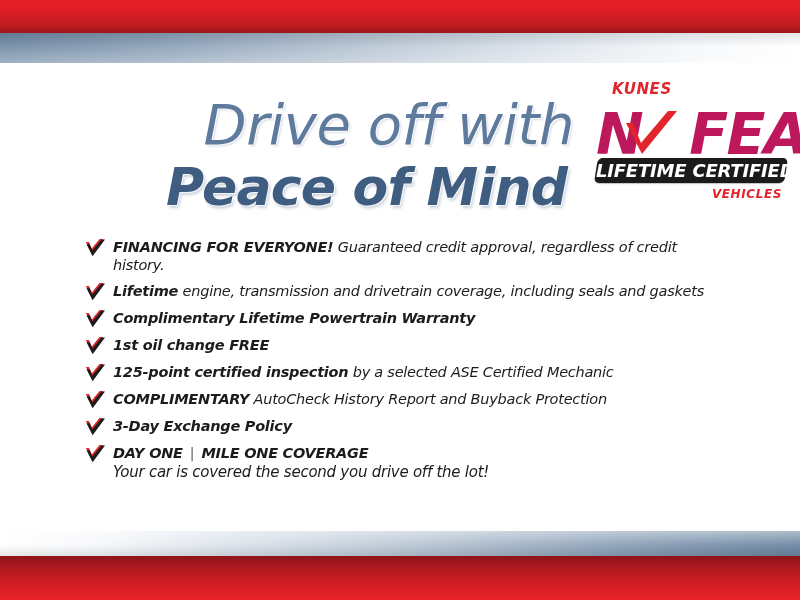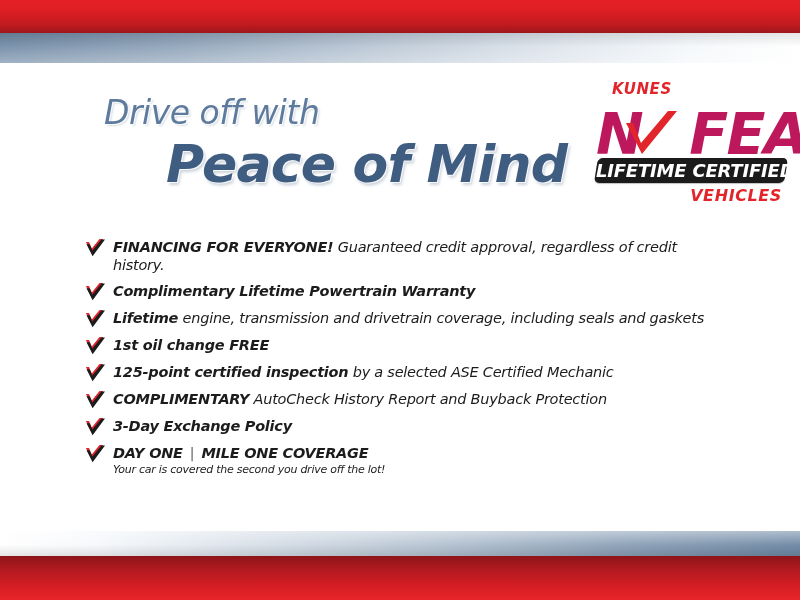--- a/index.html
+++ b/index.html
@@ -66,26 +66,27 @@
   .headline {
     position: absolute;
     left: 104px;
     top: 96px;
     width: 470px;
   }
   .headline-line1 {
     font-family: "DejaVu Sans", sans-serif;
     font-style: italic;
     font-weight: 400;
-    font-size: 33px;
+    font-size: 56px;
     letter-spacing: -0.5px;
     color: #5e7a9c;
     line-height: 1.02;
     text-shadow: 1px 1px 0 rgba(255,255,255,0.85), 2px 2px 2px rgba(120,140,165,0.28);
     white-space: nowrap;
+    text-align: right;
   }
   .headline-line2 {
     font-family: "DejaVu Sans", sans-serif;
     font-style: italic;
     font-weight: 700;
     font-size: 52px;
     letter-spacing: -0.8px;
     color: #3f5d80;
     line-height: 1.0;
     margin-top: 8px;
@@ -154,21 +155,21 @@
     color: #ffffff;
     letter-spacing: -0.2px;
     line-height: 25px;
     text-align: center;
     white-space: nowrap;
   }
   .logo-vehicles {
     font-family: "DejaVu Sans", sans-serif;
     font-style: italic;
     font-weight: 700;
-    font-size: 16px;
+    font-size: 12px;
     color: #e1252b;
     letter-spacing: 0.6px;
     text-align: right;
     line-height: 1;
     margin-top: 5px;
     padding-right: 4px;
   }
 
   
   .benefits {
@@ -198,21 +199,21 @@
     line-height: 1.26;
     letter-spacing: -0.25px;
   }
   .benefit-text b {
     font-weight: 700;
   }
   .benefit-sub {
     display: block;
     font-weight: 400;
     font-style: italic;
-    font-size: 11px;
+    font-size: 15px;
     color: #1c1c1c;
     margin-top: 1px;
     text-align: right;
   }
   .pipe-sep {
     font-weight: 700;
     color: #8c8c8c;
     padding: 0 2px;
   }
 </style>
@@ -250,28 +251,28 @@
           <path d="M1.5 5.2 L7.6 17.2 L20 0.6 L16.4 0.6 L7.4 11.6 L4.6 5.2 Z" fill="#e1252b" transform="translate(-0.6,-2.2)"></path>
           <path d="M1.5 5.2 L7.6 17.2 L20 0.6 L16.4 0.6 L7.4 11.6 L4.6 5.2 Z" fill="#1c1c1c"></path>
         </svg>
         <div class="benefit-text"><b>FINANCING FOR EVERYONE!</b><span> Guaranteed credit approval, regardless of credit history.</span></div>
       </div>
       <div class="benefit-row">
         <svg class="check-bullet" viewBox="0 0 21 19">
           <path d="M1.5 5.2 L7.6 17.2 L20 0.6 L16.4 0.6 L7.4 11.6 L4.6 5.2 Z" fill="#e1252b" transform="translate(-0.6,-2.2)"></path>
           <path d="M1.5 5.2 L7.6 17.2 L20 0.6 L16.4 0.6 L7.4 11.6 L4.6 5.2 Z" fill="#1c1c1c"></path>
         </svg>
+        <div class="benefit-text"><b>Lifetime</b><span> engine, transmission and drivetrain coverage, including seals and gaskets</span></div>
+      </div>
+      <div class="benefit-row">
+        <svg class="check-bullet" viewBox="0 0 21 19">
+          <path d="M1.5 5.2 L7.6 17.2 L20 0.6 L16.4 0.6 L7.4 11.6 L4.6 5.2 Z" fill="#e1252b" transform="translate(-0.6,-2.2)"></path>
+          <path d="M1.5 5.2 L7.6 17.2 L20 0.6 L16.4 0.6 L7.4 11.6 L4.6 5.2 Z" fill="#1c1c1c"></path>
+        </svg>
         <div class="benefit-text"><b>Complimentary Lifetime Powertrain Warranty</b></div>
-      </div>
-      <div class="benefit-row">
-        <svg class="check-bullet" viewBox="0 0 21 19">
-          <path d="M1.5 5.2 L7.6 17.2 L20 0.6 L16.4 0.6 L7.4 11.6 L4.6 5.2 Z" fill="#e1252b" transform="translate(-0.6,-2.2)"></path>
-          <path d="M1.5 5.2 L7.6 17.2 L20 0.6 L16.4 0.6 L7.4 11.6 L4.6 5.2 Z" fill="#1c1c1c"></path>
-        </svg>
-        <div class="benefit-text"><b>Lifetime</b><span> engine, transmission and drivetrain coverage, including seals and gaskets</span></div>
       </div>
       <div class="benefit-row">
         <svg class="check-bullet" viewBox="0 0 21 19">
           <path d="M1.5 5.2 L7.6 17.2 L20 0.6 L16.4 0.6 L7.4 11.6 L4.6 5.2 Z" fill="#e1252b" transform="translate(-0.6,-2.2)"></path>
           <path d="M1.5 5.2 L7.6 17.2 L20 0.6 L16.4 0.6 L7.4 11.6 L4.6 5.2 Z" fill="#1c1c1c"></path>
         </svg>
         <div class="benefit-text"><b>1st oil change FREE</b></div>
       </div>
       <div class="benefit-row">
         <svg class="check-bullet" viewBox="0 0 21 19">

